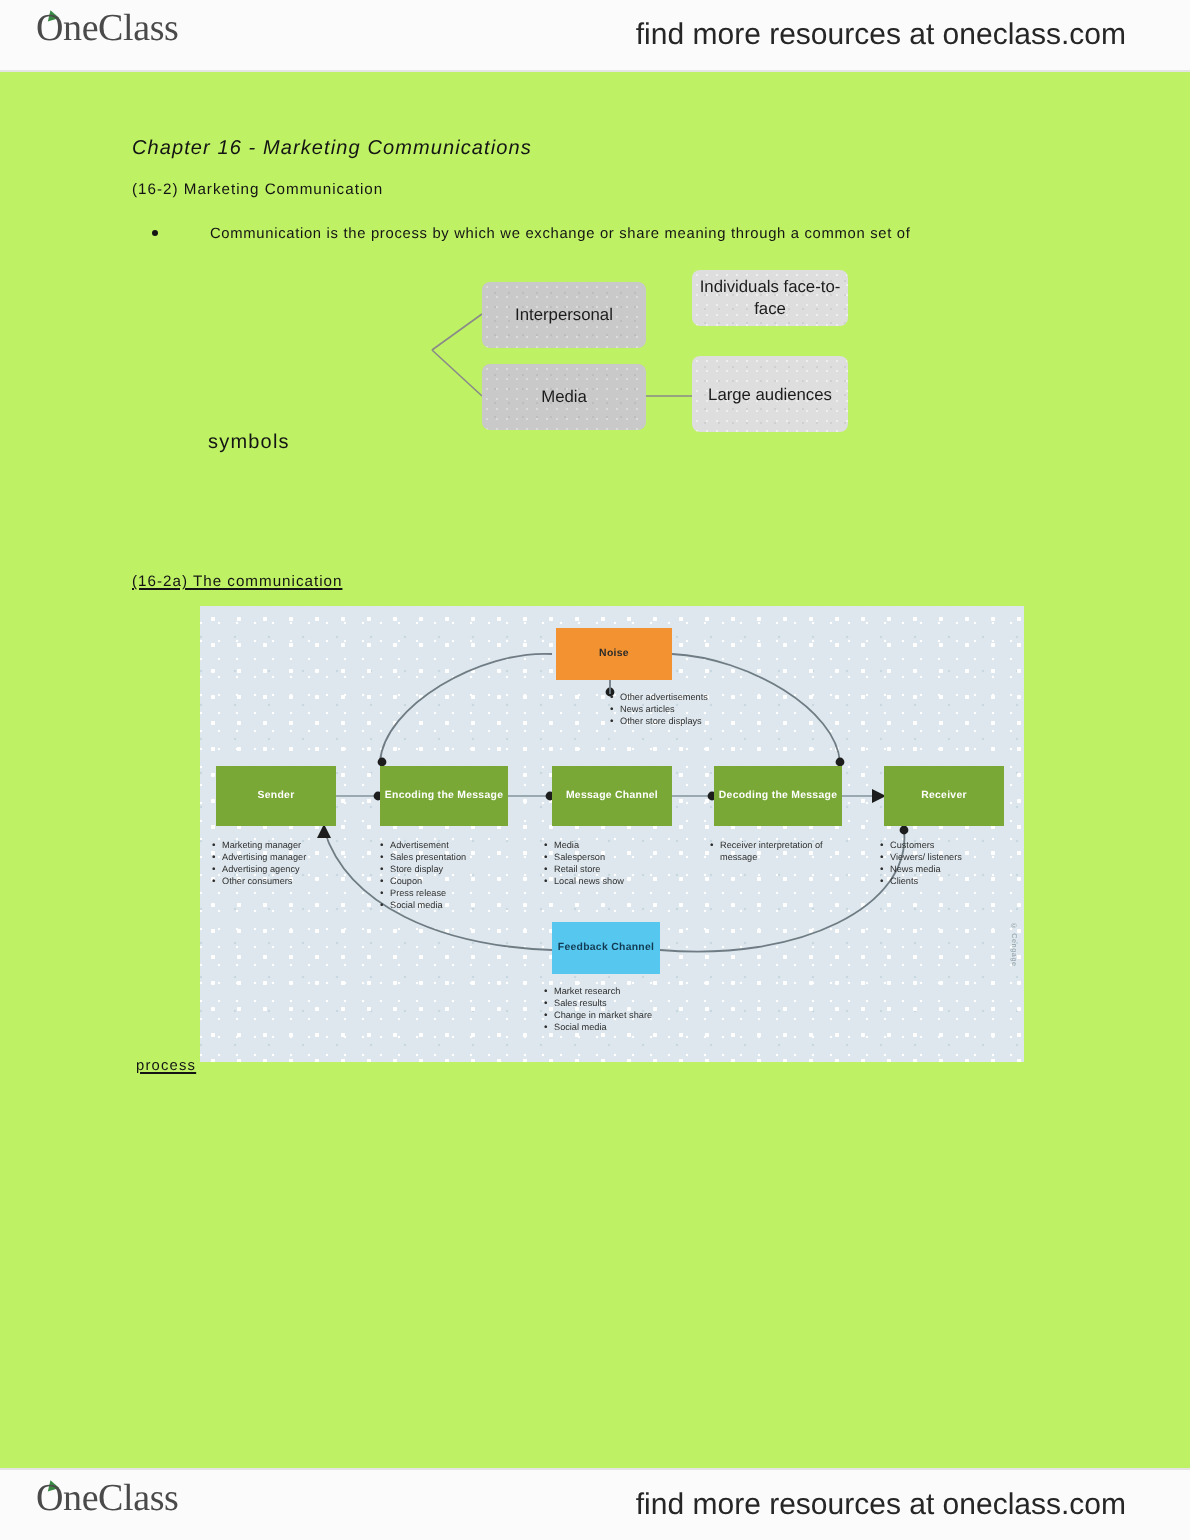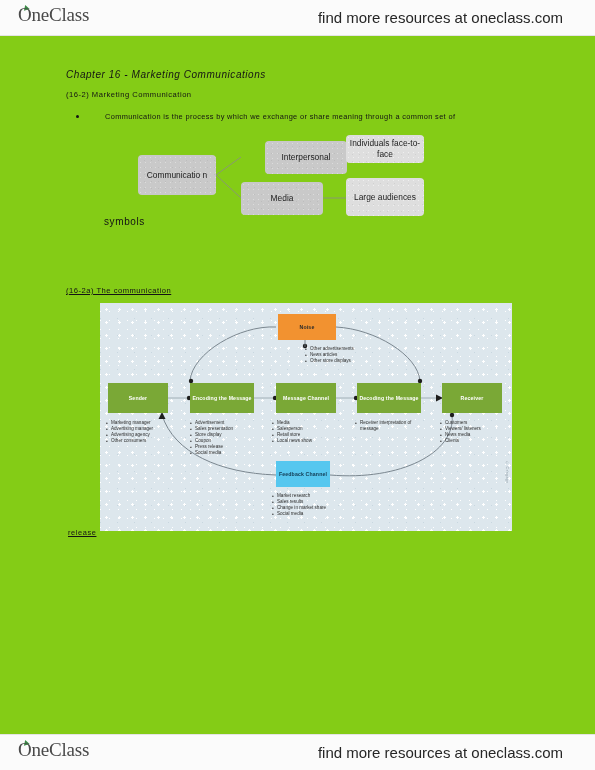--- a/index.html
+++ b/index.html
@@ -15,21 +15,21 @@
     position: relative;
     overflow: hidden;
     color: #000;
   }
 
   
   .page {
     position: absolute;
     left: 0; top: 0;
     width: 595px; height: 770px;
-    background: #84cc16;
+    background: #bef264;
   }
   .header-bar {
     position: absolute;
     left: 0; top: 0;
     width: 595px; height: 35px;
     background: #fbfbfb;
   }
   .footer-bar {
     position: absolute;
     left: 0; top: 735px;
@@ -161,21 +161,21 @@
     background-size: 5px 5px, 7px 7px;
     background-position: 0 0, 3px 2px;
   }
   .gbox.light {
     background-color: #dedede;
     background-image:
       radial-gradient(#efefef 0.6px, transparent 0.7px),
       radial-gradient(#d0d0d0 0.6px, transparent 0.7px);
   }
   .gbox-comm   { left: 38px;  top: 25px; width: 78px;  height: 40px; padding: 0 3px; }
-  .gbox-inter  { left: 141px; top: 11px; width: 82px;  height: 33px; margin-left: 24px; }
+  .gbox-inter  { left: 141px; top: 11px; width: 82px;  height: 33px; }
   .gbox-mass   { left: 141px; top: 52px; width: 82px;  height: 33px; }
   .gbox-indiv  { left: 246px; top: 5px;  width: 78px;  height: 28px; }
   .gbox-large  { left: 246px; top: 48px; width: 78px;  height: 38px; text-align: right; }
 
   
   .fig2 {
     position: absolute;
     left: 100px; top: 303px;
     width: 412px; height: 228px;
     background: #dde7ed;
@@ -283,21 +283,20 @@
     <span class="txt">Communication is the process by which we exchange or share meaning through a common set of</span>
   </div>
 
   <div class="fig1">
     <svg width="330" height="90" style="position:absolute;left:0;top:0">
       <line x1="116" y1="45" x2="141" y2="27" stroke="#8a8a8a" stroke-width="0.8"></line>
       <line x1="116" y1="45" x2="141" y2="68" stroke="#8a8a8a" stroke-width="0.8"></line>
       <line x1="223" y1="68" x2="246" y2="68" stroke="#8a8a8a" stroke-width="0.8"></line>
     </svg>
 
-    <div class="gbox gbox-comm">Communicatio n</div>
     <div class="gbox gbox-inter">Interpersonal</div>
     <div class="gbox gbox-mass">Media</div>
     <div class="gbox light gbox-indiv">Individuals face-to-face</div>
     <div class="gbox light gbox-large">Large audiences</div>
   </div>
 
   <div class="doc-text symbols-word">symbols</div>
 
   <div class="doc-text section-head-2">(16-2a) The communication</div>
 
@@ -387,21 +386,21 @@
           <li>Market research</li>
           <li>Sales results</li>
           <li>Change in market share</li>
           <li>Social media</li>
         </ul>
     </div>
 
     <div class="cengage">© Cengage</div>
   </div>
 
-  <div class="doc-text process-word">release</div>
+  <div class="doc-text process-word">process</div>
 
   <div class="hr-line hr-bottom"></div>
   <div class="footer-bar"></div>
 
   <div class="brand brand-bottom">
     <span class="leaf"></span>
     <span class="brand-text">OneClass</span>
   </div>
   <div class="promo promo-bottom">find more resources at oneclass.com</div>
 

